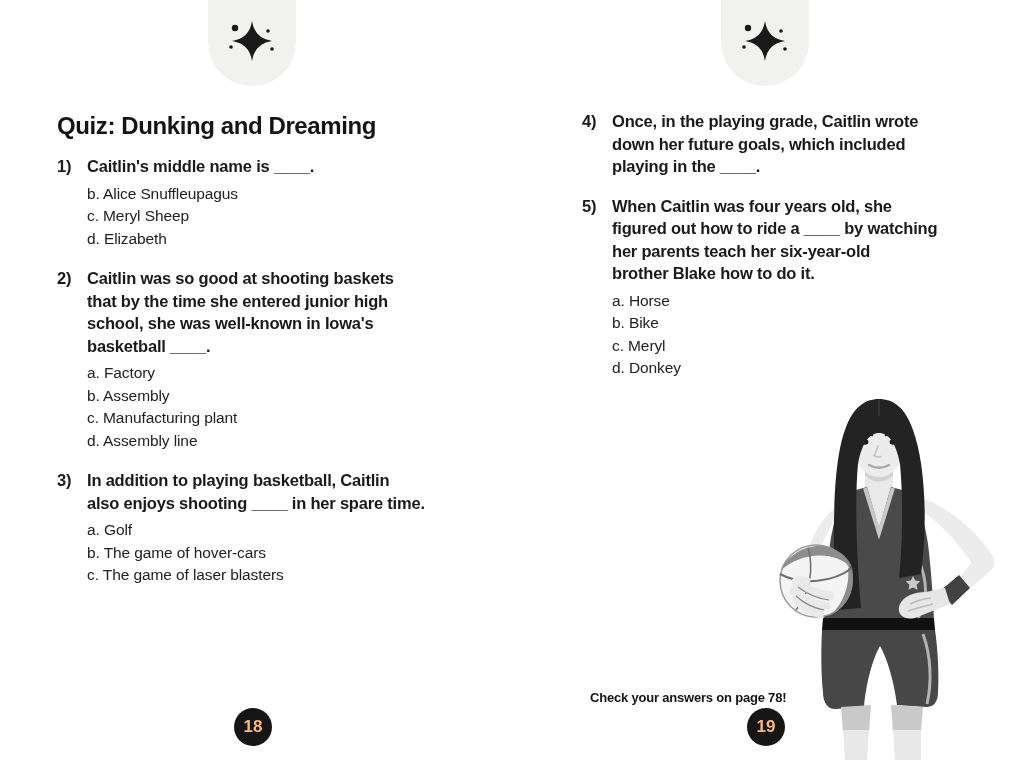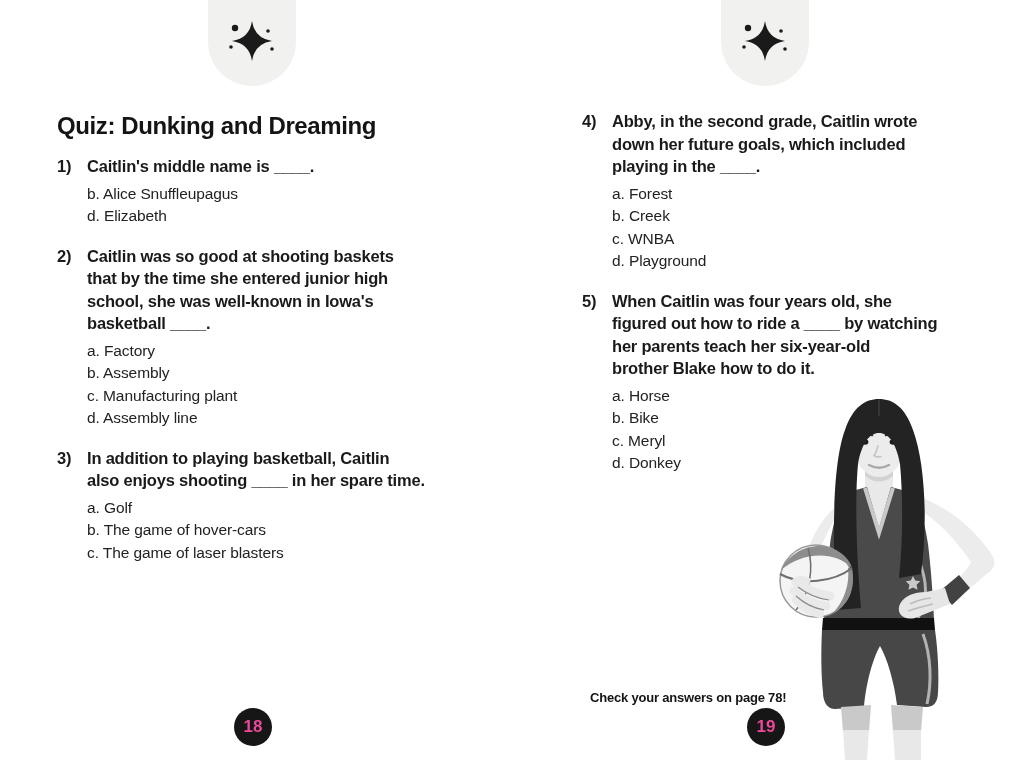--- a/index.html
+++ b/index.html
@@ -59,21 +59,21 @@
   .footer-note {
     position:absolute; left:590px; top:690px;
     font-size:13px; font-weight:bold;
     letter-spacing:-0.2px;
     color:#141414;
   }
   .page-circle {
     position:absolute;
     width:38px; height:38px;
     border-radius:50%;
-    background:#161616; color:#ec4899;
+    background:#161616; color:#fdba74;
     display:flex; align-items:center; justify-content:center;
     font-weight:bold; font-size:17px;
   }
   .page-circle.left  { left:234px; top:708px; }
   .page-circle.right { left:747px; top:708px; }
 
   .illustration {
     position:absolute; left:750px; top:392px;
     width:274px; height:368px;
   }
@@ -109,20 +109,21 @@
   <div class="col col-left">
     <div class="quiz-title">Quiz: Dunking and Dreaming</div>
 
     <div class="question">
       <div class="q-head">
         <span class="q-num">1)</span>
         <span class="q-text">Caitlin's middle name is ____.</span>
       </div>
       <div class="options">
         <span class="option">b. Alice Snuffleupagus</span>
+        <span class="option">c. Meryl Sheep</span>
         <span class="option">d. Elizabeth</span>
       </div>
     </div>
 
     <div class="question">
       <div class="q-head">
         <span class="q-num">2)</span>
         <span class="q-text">Caitlin was so good at shooting baskets
 that by the time she entered junior high
 school, she was well-known in Iowa's
@@ -147,29 +148,23 @@
         <span class="option">b. The game of hover-cars</span>
         <span class="option">c. The game of laser blasters</span>
       </div>
     </div>
   </div>
 
   <div class="col col-right">
     <div class="question">
       <div class="q-head">
         <span class="q-num">4)</span>
-        <span class="q-text">Abby, in the second grade, Caitlin wrote
+        <span class="q-text">Once, in the playing grade, Caitlin wrote
 down her future goals, which included
 playing in the ____.</span>
-      </div>
-      <div class="options">
-        <span class="option">a. Forest</span>
-        <span class="option">b. Creek</span>
-        <span class="option">c. WNBA</span>
-        <span class="option">d. Playground</span>
       </div>
     </div>
 
     <div class="question">
       <div class="q-head">
         <span class="q-num">5)</span>
         <span class="q-text">When Caitlin was four years old, she
 figured out how to ride a ____ by watching
 her parents teach her six-year-old
 brother Blake how to do it.</span>

